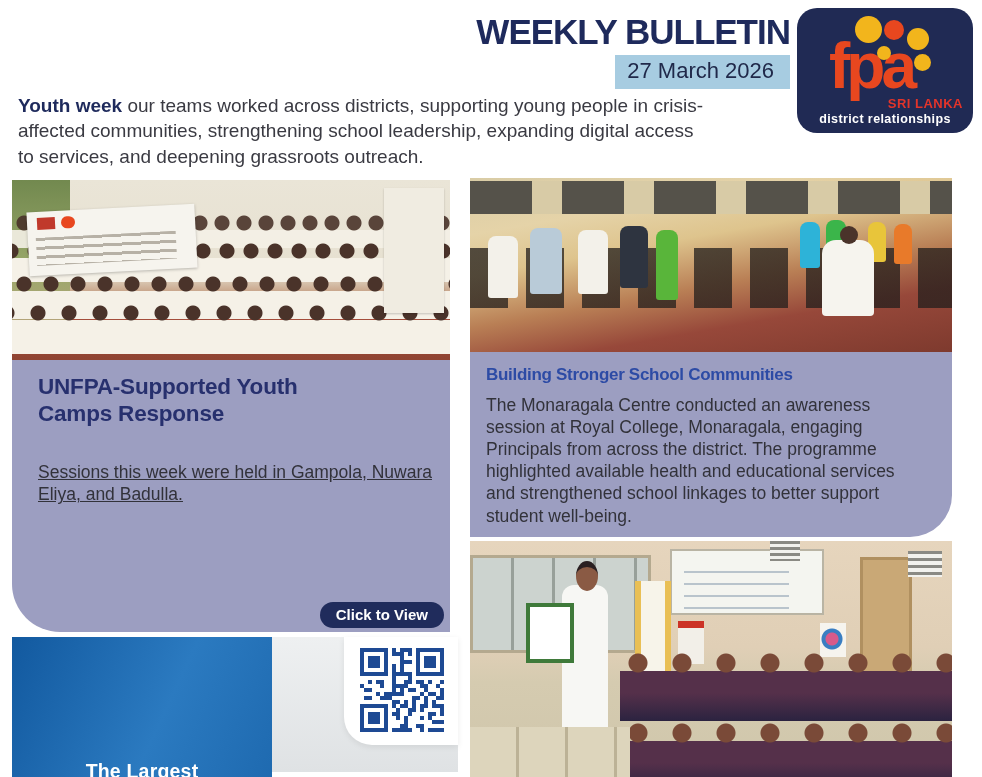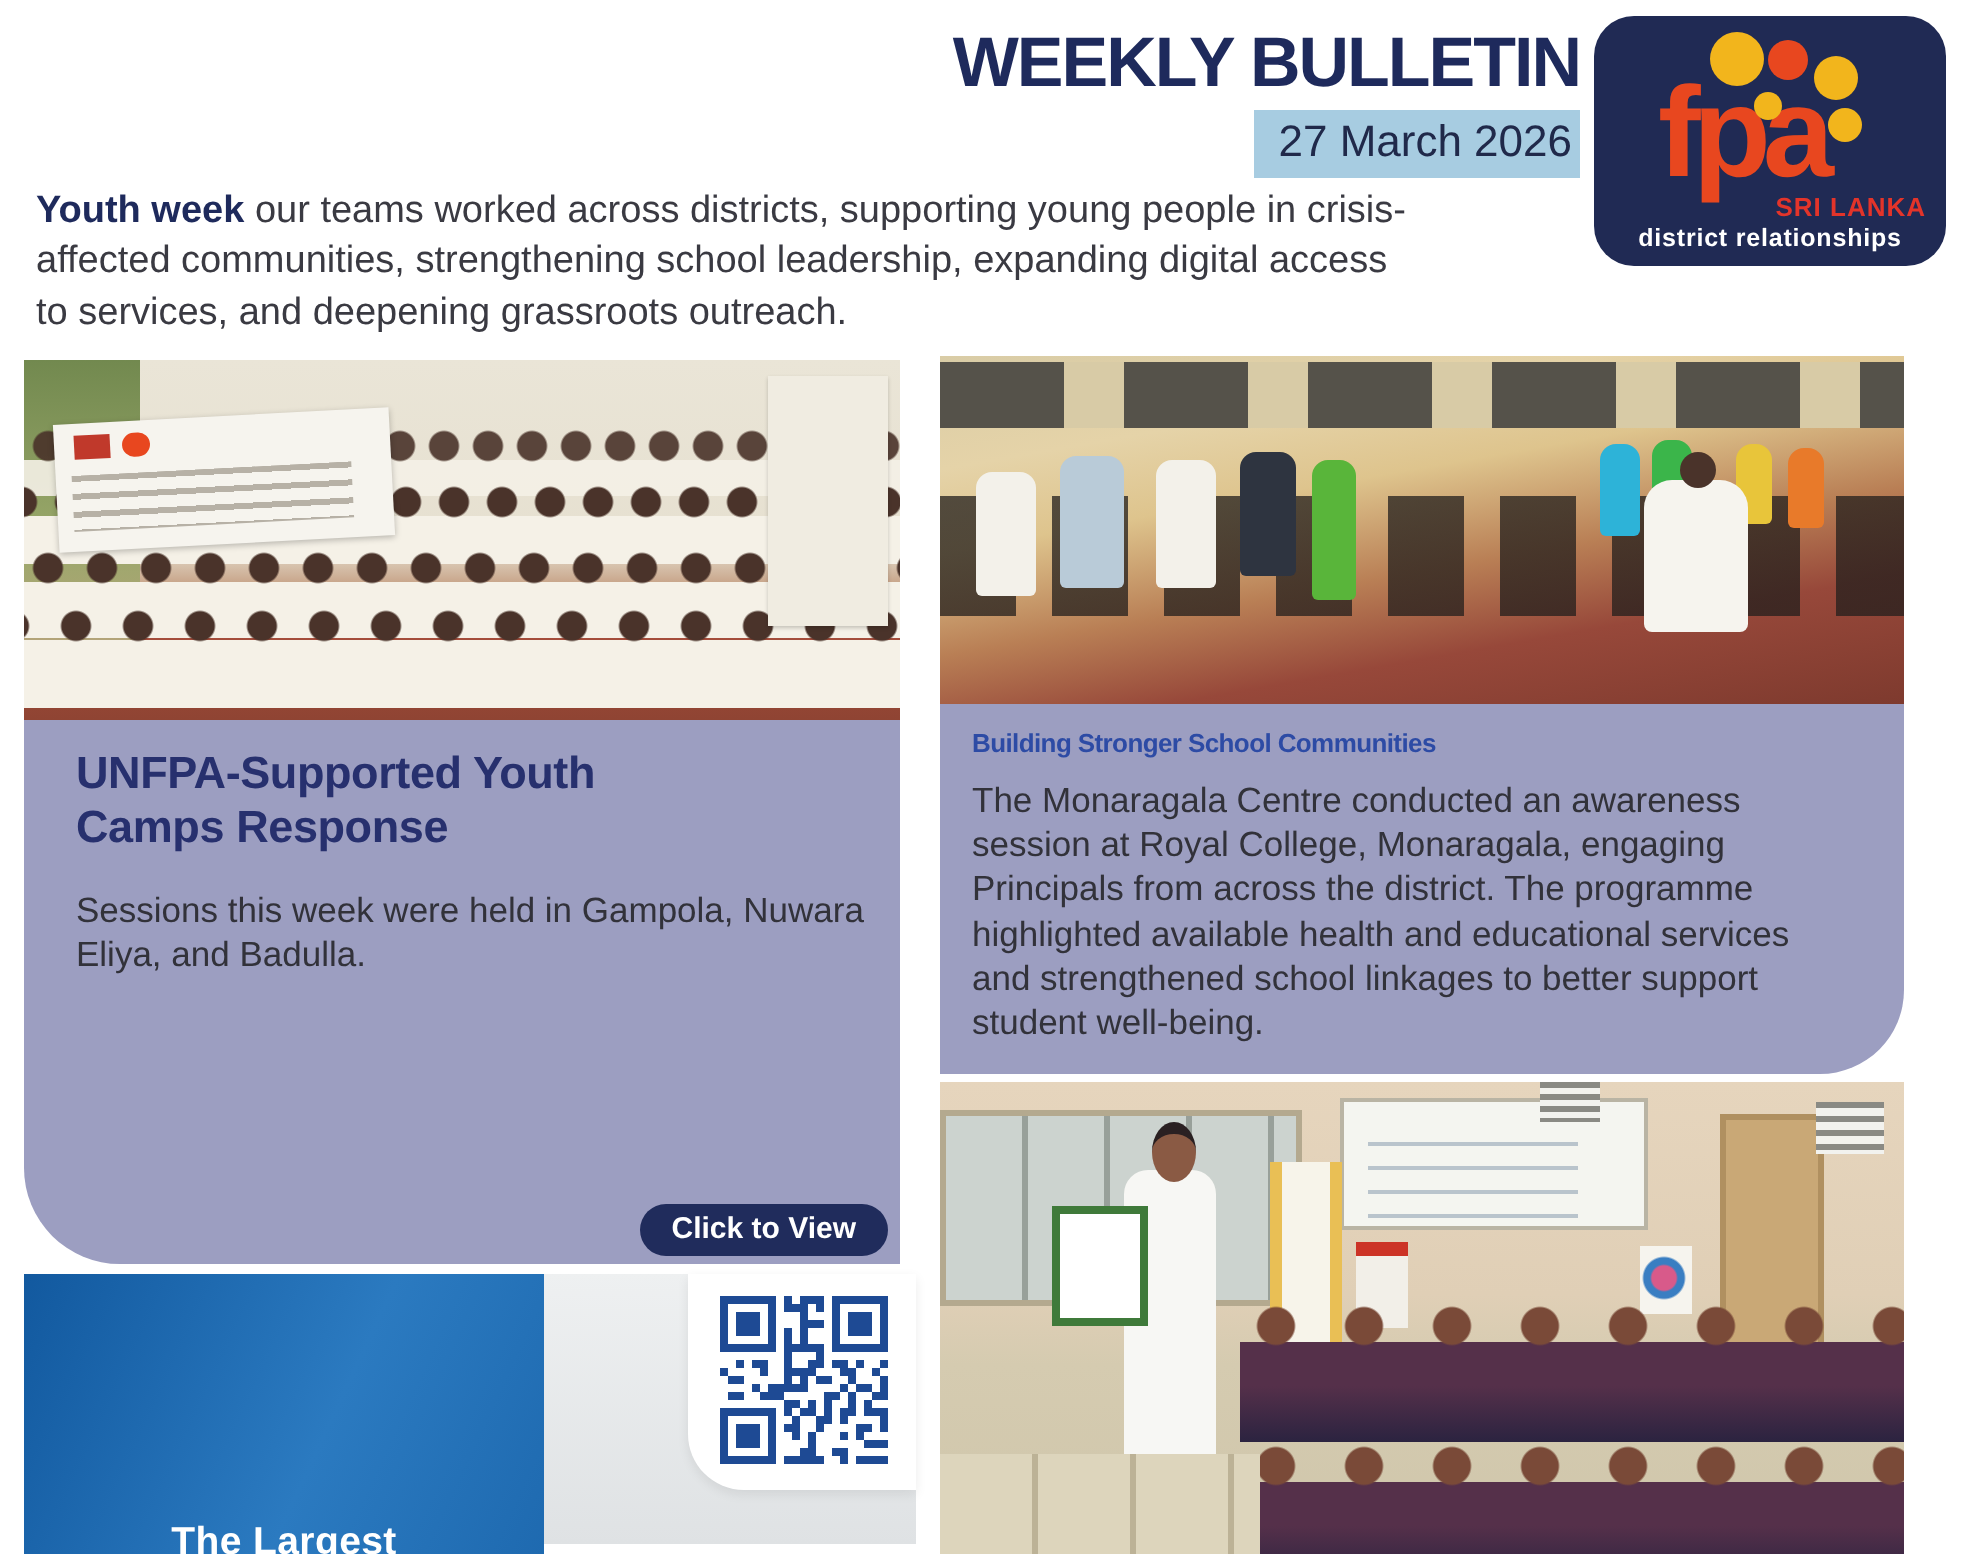--- a/index.html
+++ b/index.html
@@ -9,21 +9,21 @@
   }
   .abs{position:absolute;}
 
   
   #page-title{
     top:12px;right:192px;font-size:35px;font-weight:800;color:#1e2a5c;
     letter-spacing:-1px;white-space:nowrap;
   }
   #date-badge{
     top:55px;right:192px;background:#a7cce1;color:#20294a;
-    font-size:22px;padding:3px 4px 5px 12px;white-space:nowrap;
+    font-size:22px;padding:3px 16px 5px 12px;white-space:nowrap;
   }
   #intro{
     top:93px;left:18px;width:694px;font-size:19px;line-height:1.33;color:#3a3a42;
   }
   #intro b{color:#1e2a5c;font-weight:800;}
 
   
   #logo{
     top:8px;left:797px;width:147px;height:125px;background:#202a54;border-radius:20px;padding-left:29px;
   }
@@ -137,32 +137,32 @@
   .card{background:#9c9ec1;}
   #card1{
     left:12px;top:360px;width:438px;height:272px;border-bottom-left-radius:48px;
     padding:0;box-sizing:border-box;
   }
   #card1 h2{
     margin:14px 0 10px 26px;max-width:330px;font-size:22.5px;line-height:1.18;
     color:#27306e;font-weight:800;letter-spacing:-0.2px;
   }
   #card1 .body{margin:0 18px 0 26px;font-size:17.5px;line-height:1.28;color:#32323a;}
-  #card1 .body2{margin-top:17px;}
+  #card1 .body2{margin-top:34px;text-decoration:underline;}
   #view-btn{
     position:absolute;right:6px;bottom:4px;background:#202c5c;color:#ffffff;
     font-size:15px;font-weight:700;padding:4px 16px 5px 16px;border-radius:13px;
     border:none;cursor:pointer;font-family:"Liberation Sans",sans-serif;
   }
   #card2{
     left:470px;top:352px;width:482px;height:185px;border-bottom-right-radius:42px;
     box-sizing:border-box;
   }
   #card2 h2{
-    margin:13px 0 9px 16px;font-size:13px;line-height:1.15;color:#2d4ba5;
+    margin:13px 0 9px 16px;font-size:17px;line-height:1.15;color:#2d4ba5;
     font-weight:800;letter-spacing:-0.3px;white-space:nowrap;
   }
   #card2 .body{margin:0 56px 0 16px;font-size:17.5px;line-height:1.27;color:#32323a;}
 
   
   #ad{left:12px;top:637px;width:446px;height:135px;}
   #ad .blue{position:absolute;left:0;top:0;width:260px;height:174px;
     background:linear-gradient(115deg,#12599f 0%,#2b7ac0 55%,#1d68ae 100%);text-decoration:underline;}
   #ad .ad-text{position:absolute;left:0;bottom:3px;width:260px;text-align:center;
     color:#ffffff;font-size:19.5px;font-weight:700;line-height:1.22;letter-spacing:.2px;}

